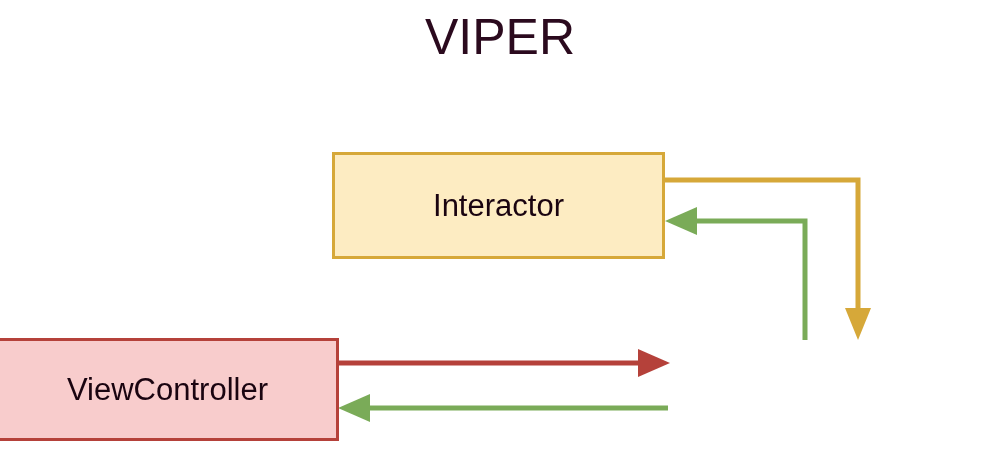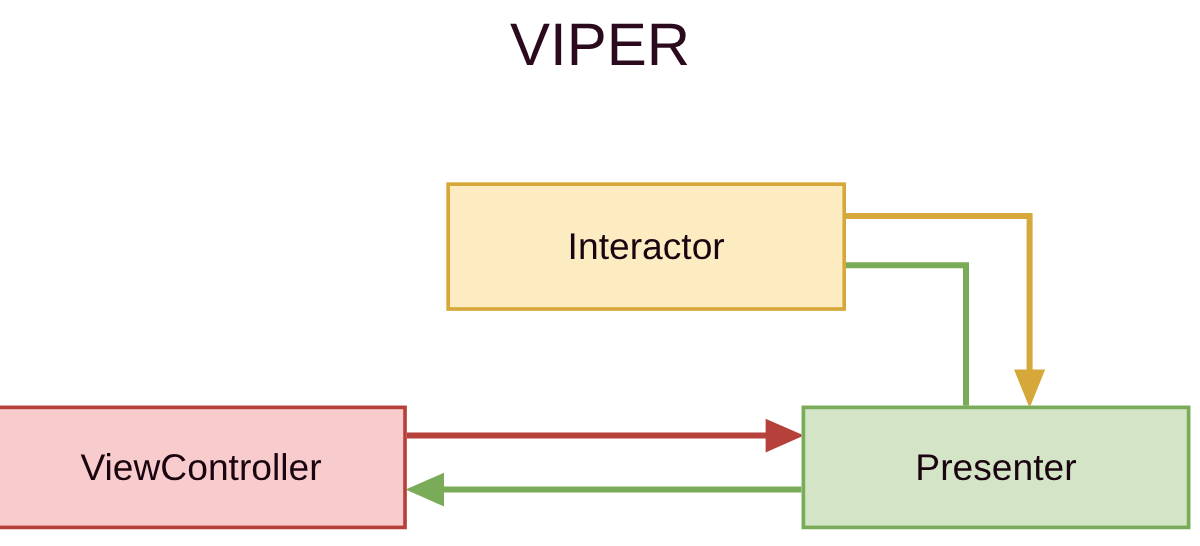--- a/index.html
+++ b/index.html
@@ -52,21 +52,20 @@
     display: block;
     pointer-events: none;
   }
   #node-interactor {
     left: 332px;
     top: 152px;
     width: 333px;
     height: 107px;
     background: #fdecc2;
     border: 3px solid #d6a839;
-    margin-left: 40px;
   }
   #node-viewcontroller {
     left: -4px;
     top: 338px;
     width: 343px;
     height: 103px;
     background: #f8cccc;
     border: 3px solid #b5413a;
   }
   #node-presenter {
@@ -110,17 +109,14 @@
   </svg>
 
   <div class="node" id="node-interactor">
     <span class="node-label">Interactor</span>
   </div>
 
   <div class="node" id="node-viewcontroller">
     <span class="node-label">ViewController</span>
   </div>
 
-  <div class="node" id="node-presenter">
-    <span class="node-label">Presenter</span>
-  </div>
 
 </div>
 
 </body></html>

